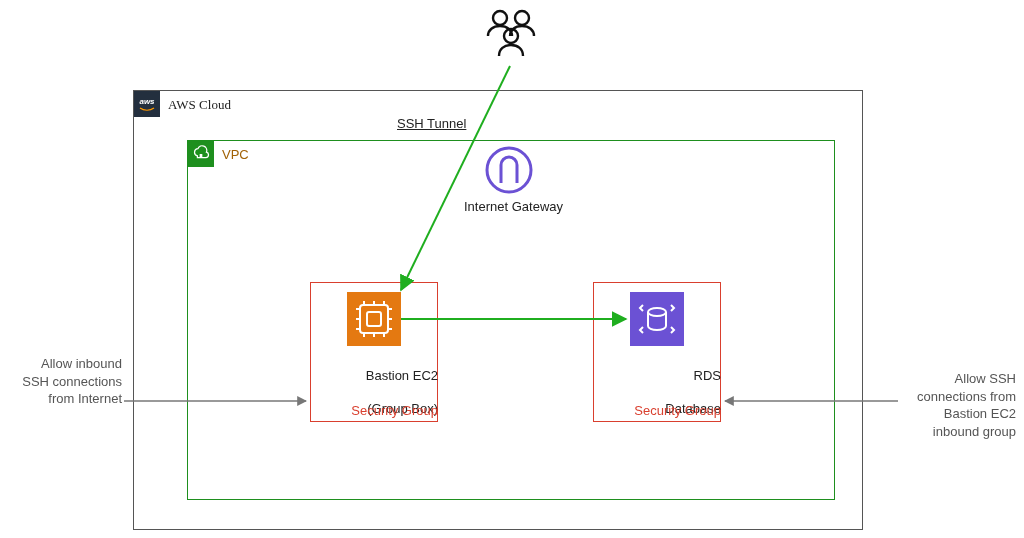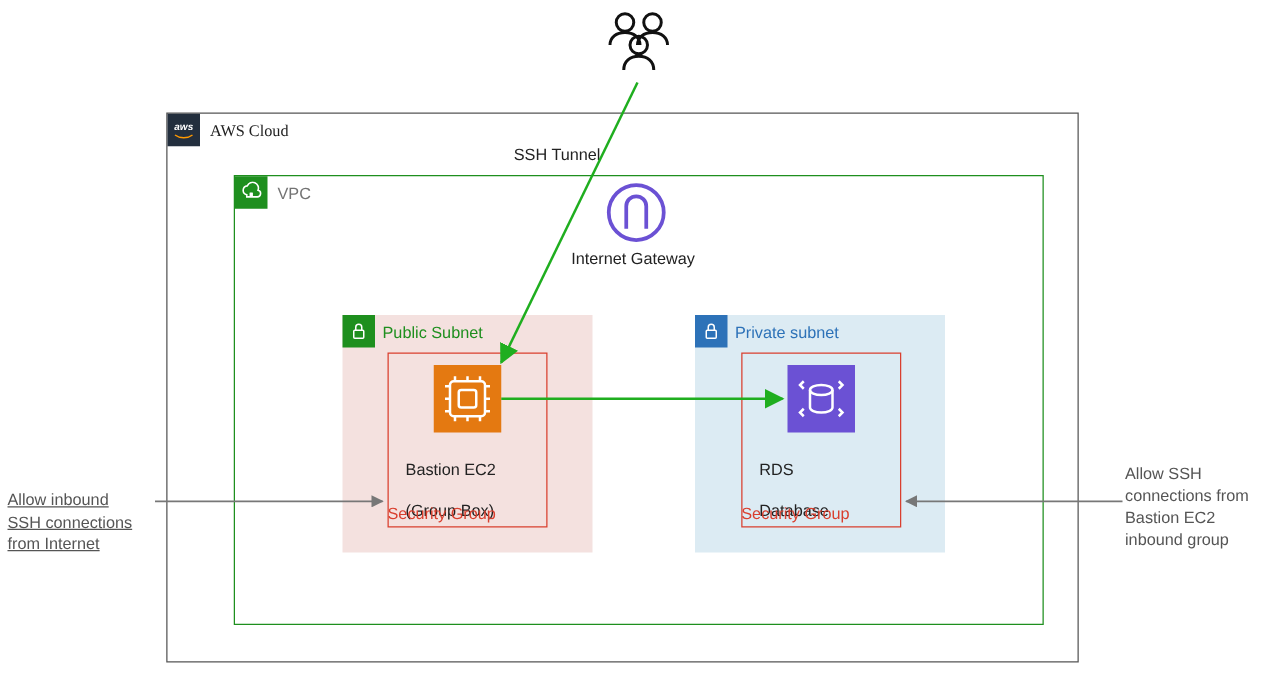--- a/index.html
+++ b/index.html
@@ -4,21 +4,21 @@
 <style>
   html,body{margin:0;padding:0;font-family:Arial,Helvetica,sans-serif;font-size:13px;color:#222;}
   .canvas{position:relative;width:1024px;height:538px;background:#fff;}
   .box{position:absolute;box-sizing:border-box;}
   .label{position:absolute;white-space:pre;}
   .aws-box{border:1px solid #555;padding-left:13px;}
   .vpc-box{border:1px solid #1e8f1e;}
   .subnet-public{background:#f4e1df;}
   .subnet-private{background:#dcebf3;}
   .sg-box{border:1px solid #d93f2e;}
-  .center{text-align:left;}
+  .center{text-align:right;}
   .orange-icon{background:#e47911;display:flex;align-items:center;justify-content:center;}
   .purple-icon{background:#6b51d4;display:flex;align-items:center;justify-content:center;}
   svg{display:block;}
   .annotation{color:#555;}
 </style>
 </head>
 <body>
 
 <div class="canvas">
 
@@ -39,59 +39,41 @@
 
     <div class="box" style="left:0;top:0;width:26px;height:26px;background:#232f3e;">
       <svg viewBox="0 0 26 26" width="26" height="26">
           <text x="13" y="13" text-anchor="middle" fill="#fff" font-size="8" font-style="italic" font-weight="bold">aws</text>
           <path d="M6 17c4 3 10 3 14 0" stroke="#f90" stroke-width="1.2" fill="none"></path>
         </svg>
     </div>
     <span class="label" style="left:34px;top:6px;font-family:Liberation Serif, serif;">AWS Cloud</span>
   </div>
 
-  <span class="label" style="left:411px;top:116px;">SSH Tunnel</span>
+  <span class="label" style="left:397px;top:116px;text-decoration:underline;">SSH Tunnel</span>
 
   <div class="box vpc-box" style="left:187px;top:140px;width:648px;height:360px;">
     <div class="box" style="left:0;top:0;width:26px;height:26px;background:#1e8f1e;display:flex;align-items:center;justify-content:center;">
       <svg viewBox="0 0 20 20" width="18" height="18">
           <path d="M6 12a4 4 0 0 1 .5-7.9A5 5 0 0 1 16 8a3 3 0 0 1-1 5.9H6z" fill="none" stroke="#fff" stroke-width="1.4"></path>
           <rect x="8.5" y="10" width="3" height="4" rx="0.5" fill="#fff"></rect>
         </svg>
     </div>
-    <span class="label" style="left:34px;top:6px;color:#737373;">VPC</span>
+    <span class="label" style="left:34px;top:6px;color:#a16207;">VPC</span>
   </div>
 
   <div class="box" style="left:484px;top:145px;width:50px;height:50px;">
     <svg viewBox="0 0 50 50" width="50" height="50">
       <circle cx="25" cy="25" r="22" fill="none" stroke="#6b51d4" stroke-width="3"></circle>
       <path d="M17 38V20a8 8 0 0 1 16 0v18" fill="none" stroke="#6b51d4" stroke-width="3"></path>
     </svg>
   </div>
   <span class="label center" style="left:457px;top:199px;width:106px;">Internet Gateway</span>
 
-  <div class="box subnet-public" style="left:274px;top:252px;width:200px;height:190px;">
-    <div class="box" style="left:0;top:0;width:26px;height:26px;background:#1e8f1e;display:flex;align-items:center;justify-content:center;">
-      <svg viewBox="0 0 20 20" width="16" height="16">
-          <rect x="5" y="9" width="10" height="8" rx="1" fill="none" stroke="#fff" stroke-width="1.5"></rect>
-          <path d="M7 9V6a3 3 0 0 1 6 0v3" fill="none" stroke="#fff" stroke-width="1.5"></path>
-        </svg>
-    </div>
-    <span class="label" style="left:32px;top:6px;color:#1e8f1e;">Public Subnet</span>
-  </div>
 
-  <div class="box subnet-private" style="left:556px;top:252px;width:200px;height:190px;">
-    <div class="box" style="left:0;top:0;width:26px;height:26px;background:#2d72b8;display:flex;align-items:center;justify-content:center;">
-      <svg viewBox="0 0 20 20" width="16" height="16">
-          <rect x="5" y="9" width="10" height="8" rx="1" fill="none" stroke="#fff" stroke-width="1.5"></rect>
-          <path d="M7 9V6a3 3 0 0 1 6 0v3" fill="none" stroke="#fff" stroke-width="1.5"></path>
-        </svg>
-    </div>
-    <span class="label" style="left:32px;top:6px;color:#2d72b8;">Private subnet</span>
-  </div>
 
   <div class="box sg-box" style="left:310px;top:282px;width:128px;height:140px;"></div>
 
   <div class="box orange-icon" style="left:347px;top:292px;width:54px;height:54px;">
     <svg viewBox="0 0 40 40" width="40" height="40">
       <rect x="6" y="6" width="28" height="28" rx="3" fill="none" stroke="#fff" stroke-width="2"></rect>
       <rect x="13" y="13" width="14" height="14" rx="2" fill="none" stroke="#fff" stroke-width="2"></rect>
       <g stroke="#fff" stroke-width="2">
           <line x1="10" y1="2" x2="10" y2="6"></line>
           <line x1="20" y1="2" x2="20" y2="6"></line>
@@ -146,21 +128,21 @@
 
     <line x1="510" y1="66" x2="401" y2="290" stroke="#1fae1f" stroke-width="2" marker-end="url(#arrGreen)"></line>
 
     <line x1="401" y1="319" x2="626" y2="319" stroke="#1fae1f" stroke-width="2" marker-end="url(#arrGreen)"></line>
 
     <line x1="124" y1="401" x2="306" y2="401" stroke="#777" stroke-width="1.4" marker-end="url(#arrGray)"></line>
 
     <line x1="898" y1="401" x2="725" y2="401" stroke="#777" stroke-width="1.4" marker-end="url(#arrGray)"></line>
   </svg>
 
-  <div class="label center annotation" style="left:6px;top:391px;width:116px;line-height:1.35;text-decoration:underline;">Allow inbound
+  <div class="label center annotation" style="left:6px;top:355px;width:116px;line-height:1.35;">Allow inbound
 SSH connections
 from Internet</div>
   <div class="label center annotation" style="left:900px;top:370px;width:116px;line-height:1.35;">Allow SSH
 connections from
 Bastion EC2
 inbound group</div>
 
 </div>
 
 </body></html>

